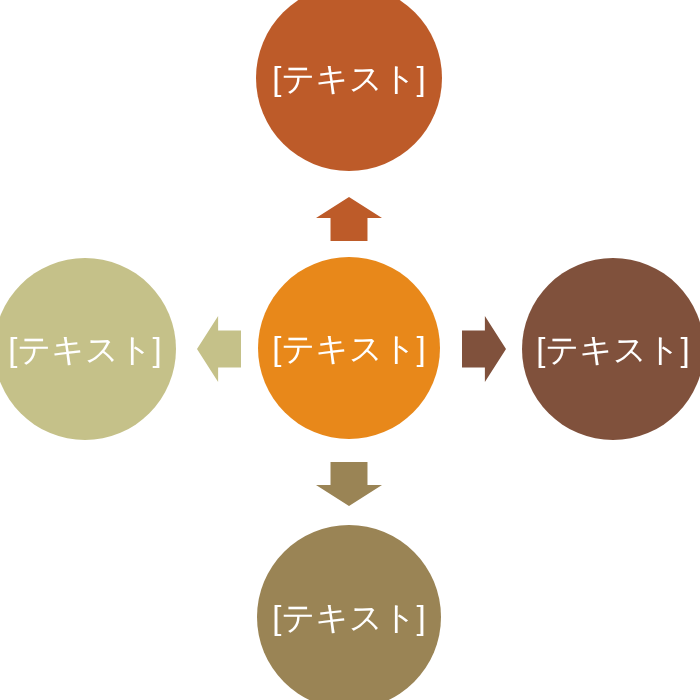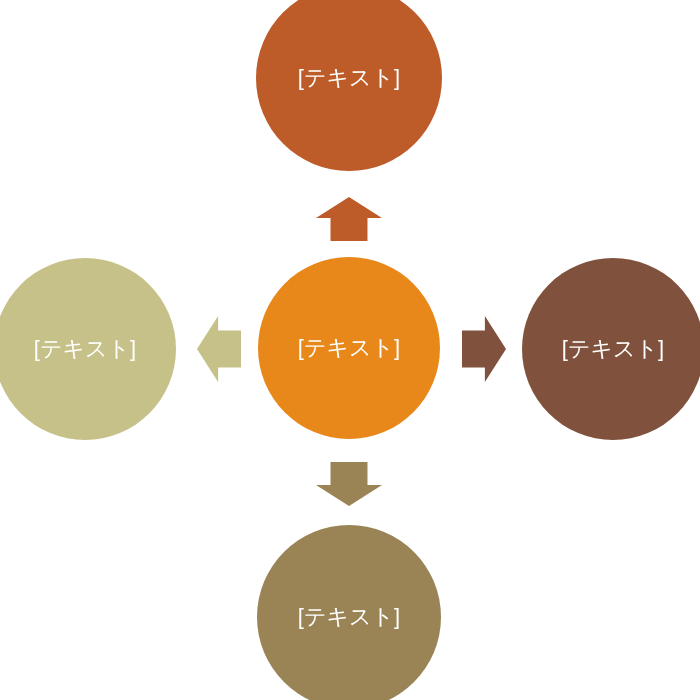--- a/index.html
+++ b/index.html
@@ -21,21 +21,21 @@
   .node {
     position: absolute;
     border-radius: 50%;
     display: flex;
     align-items: center;
     justify-content: center;
     box-sizing: border-box;
   }
   .node-label {
     color: #FFFFFF;
-    font-size: 22px;
+    font-size: 33px;
     line-height: 1;
     letter-spacing: 0px;
     white-space: nowrap;
     font-weight: 400;
     text-align: left;
     user-select: none;
   }
   .arrow {
     position: absolute;
     display: block;

